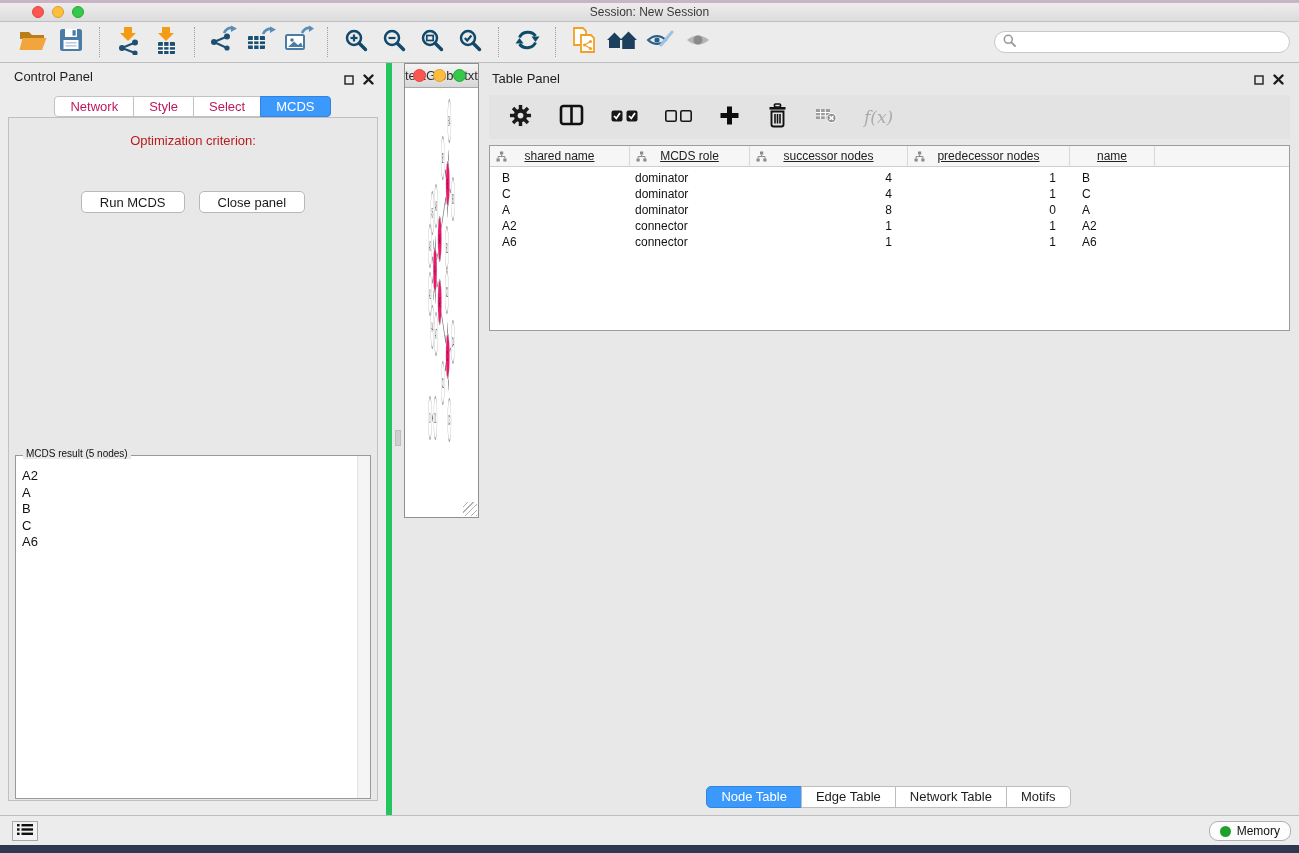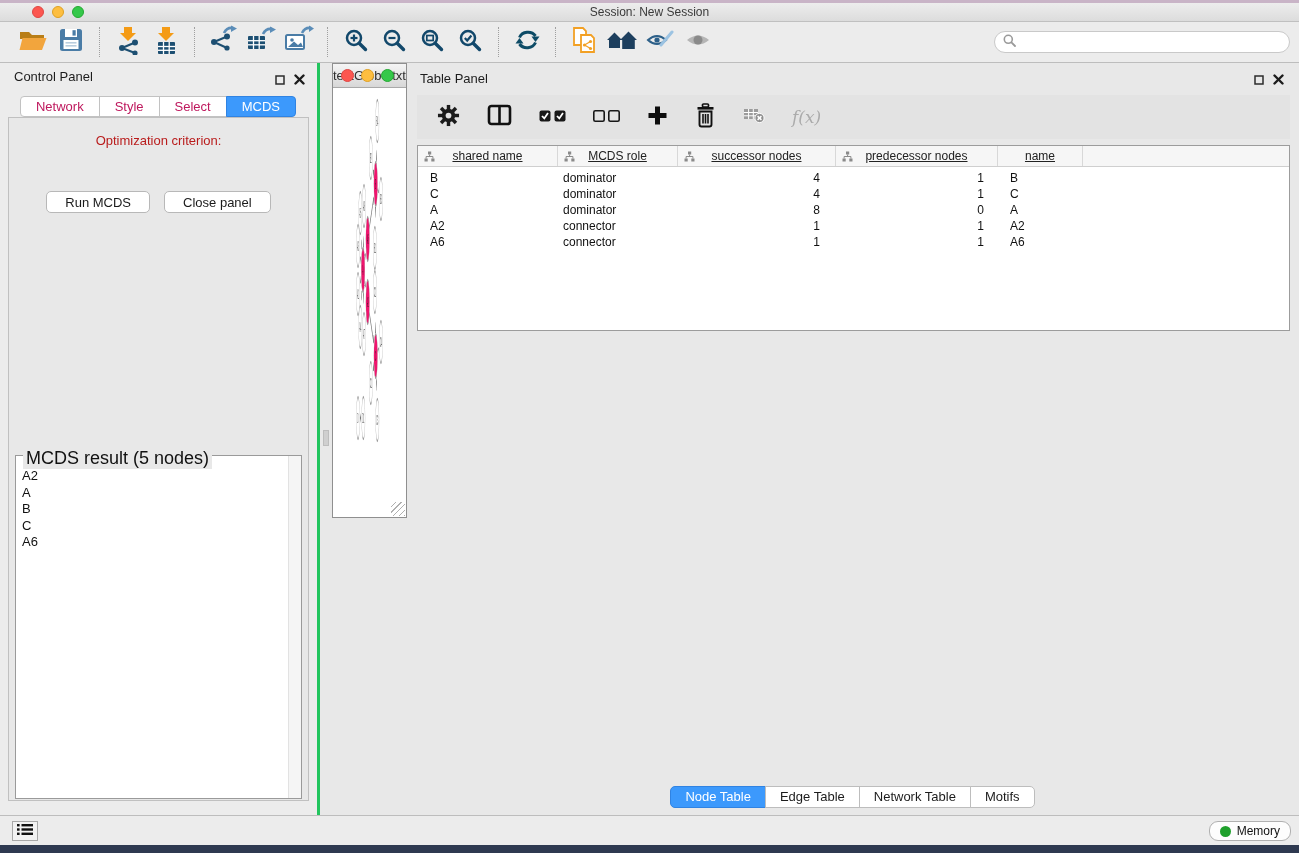--- a/index.html
+++ b/index.html
@@ -22,39 +22,39 @@
   .toolbar { height:41px; border-bottom:1px solid #bdbdbd; display:flex; align-items:center; padding-left:14px; position:relative; flex:none; }
   .tool-btn { width:38px; height:34px; display:flex; align-items:center; justify-content:center; }
   .tb-sep { width:1px; height:30px; border-left:1px dotted #9f9f9f; margin:0 9px; }
   .search-box { position:absolute; right:9px; top:9px; width:296px; height:22px; background:#fff; border:1px solid #c9c9c9; border-radius:12px; display:flex; align-items:center; padding-left:8px; gap:5px; }
   .search-box input { border:none; outline:none; flex:1; height:18px; font-size:12px; background:transparent; }
 
   
   .content { flex:1; display:flex; min-height:0; }
 
   
-  .control-panel { width:320px; flex:none; border-right:3px solid #22c55e; position:relative; background:#ececec; }
+  .control-panel { width:392px; flex:none; border-right:6px solid #22c55e; position:relative; background:#ececec; }
   .cp-header { position:absolute; top:6px; left:14px; font-size:13px; color:#1d1d1d; }
   .win-ctrls { position:absolute; top:8px; right:12px; display:flex; gap:9px; align-items:center; }
   .cp-tabs { position:absolute; top:33px; left:0; right:0; display:flex; justify-content:center; z-index:2; }
   .cp-tab { height:21px; line-height:19px; padding:0 15px; background:#fff; border:1px solid #c2c2c2; margin-left:-1px; font-size:13px; color:#be185d; cursor:default; }
   .cp-tab:first-child { border-radius:4px 0 0 4px; }
   .cp-tab:last-child { border-radius:0 4px 4px 0; }
   .cp-tab.active { background:#3c99fc; border-color:#3083e2; color:#fff; }
   .cp-body { position:absolute; top:54px; left:8px; right:8px; bottom:14px; background:#e8e8e8; border:1px solid #c0c0c0; }
   .opt-label { margin-top:15px; text-align:center; font-size:13px; color:#b91c1c; }
   .dropdown { position:absolute; top:38px; left:34px; right:34px; height:24px; background:#fff; border:1px solid #b5b5b5; border-radius:5px; display:flex; align-items:center; }
   .dd-value { flex:1; padding-left:10px; font-size:13px; color:#1a1a1a; white-space:nowrap; }
   .dd-stepper { width:20px; height:24px; margin:-1px -1px -1px 0; background:linear-gradient(#6db2fe,#2f8bf7); border-radius:0 5px 5px 0; display:flex; flex-direction:column; align-items:center; justify-content:center; gap:2px; }
   .tri-up { width:0; height:0; border-left:4px solid transparent; border-right:4px solid transparent; border-bottom:5px solid #fff; }
   .tri-down { width:0; height:0; border-left:4px solid transparent; border-right:4px solid transparent; border-top:5px solid #fff; }
   .cp-buttons { position:absolute; top:73px; left:0; right:0; display:flex; justify-content:center; gap:14px; }
   .btn { height:22px; padding:0 18px; background:#fff; border:1px solid #b8b8b8; border-radius:5px; font-size:13px; color:#1a1a1a; }
   .result-group { position:absolute; left:6px; right:6px; top:337px; bottom:1px; border:1px solid #9a9a9a; background:#fff; }
-  .legend { position:absolute; top:-8px; left:7px; background:#e8e8e8; padding:0 3px; font-size:18px; color:#111; }
+  .legend { position:absolute; top:-8px; left:7px; background:#e8e8e8; padding:0 3px; font-size:10px; color:#111; }
   .mcds-list { position:absolute; inset:0; padding-top:12px; overflow:hidden; }
   .mcds-item { font-size:13px; color:#111; padding-left:6px; height:16.5px; line-height:16.5px; }
   .mcds-scroll { position:absolute; right:0; top:0; bottom:0; width:13px; background:#f5f5f5; border-left:1px solid #e2e2e2; }
 
   
   .right-area { flex:1; display:flex; flex-direction:row; background:#e8e8e8; padding-left:12px; min-width:0; position:relative; }
   .v-splitter { position:absolute; left:3px; top:367px; width:6px; height:16px; background:#cfcfcf; border:1px solid #bdbdbd; }
 
   
   .network-window { height:455px; flex:none; border:1px solid #8f8f8f; background:#fff; display:flex; flex-direction:column; position:relative; }

